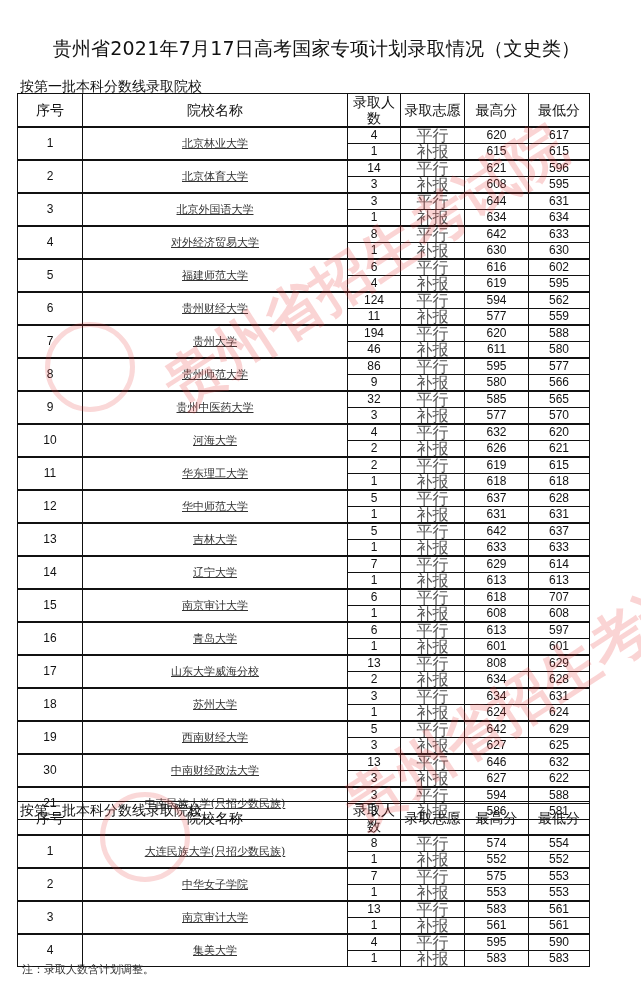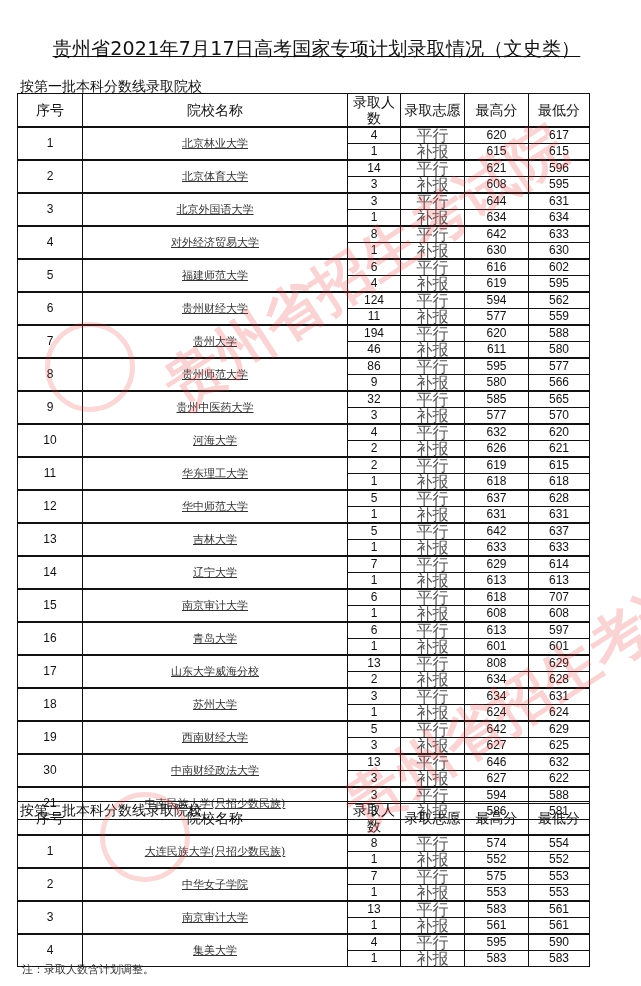--- a/index.html
+++ b/index.html
@@ -1,17 +1,17 @@
 <!DOCTYPE html>
 <html><head>
 <meta charset="utf-8">
 <style>
   html, body { margin:0; padding:0; background:#fff; }
   body { width:641px; height:986px; position:relative; overflow:hidden; font-family:"DejaVu Sans", sans-serif; color:#111; }
-  .title { position:absolute; top:36px; left:0; width:633px; text-align:center; font-size:19px; letter-spacing:0.2px;text-decoration:underline; }
+  .title { position:absolute; top:36px; left:0; width:633px; text-align:center; font-size:19px; letter-spacing:0.2px; }
   .section-label { position:absolute; left:20px; font-size:14px; }
   table.t { position:absolute; left:17px; width:490px; border-collapse:collapse; table-layout:fixed;border-radius:9px; }
   table.t td, table.t th { border:1px solid #111; padding:0; text-align:center; font-weight:normal; }
   table.t th { font-size:14px; height:16px; line-height:16px; }
   table.t td { font-size:11px; height:15px; line-height:15px; }
   table.t td.num { font-family:"Liberation Sans", sans-serif; font-size:12px; }
   table.t td.name { font-family:"DejaVu Serif", serif; font-size:11px; color:#333;text-decoration:underline; }
   table.t td.pref { font-family:"DejaVu Serif", serif; color:#555; font-size:16px; }
   table.t tr.grp-top td { border-top:2px solid #111; }
   .note { position:absolute; left:22px; top:962px; font-size:11px; font-family:"DejaVu Serif", serif; color:#333; }

